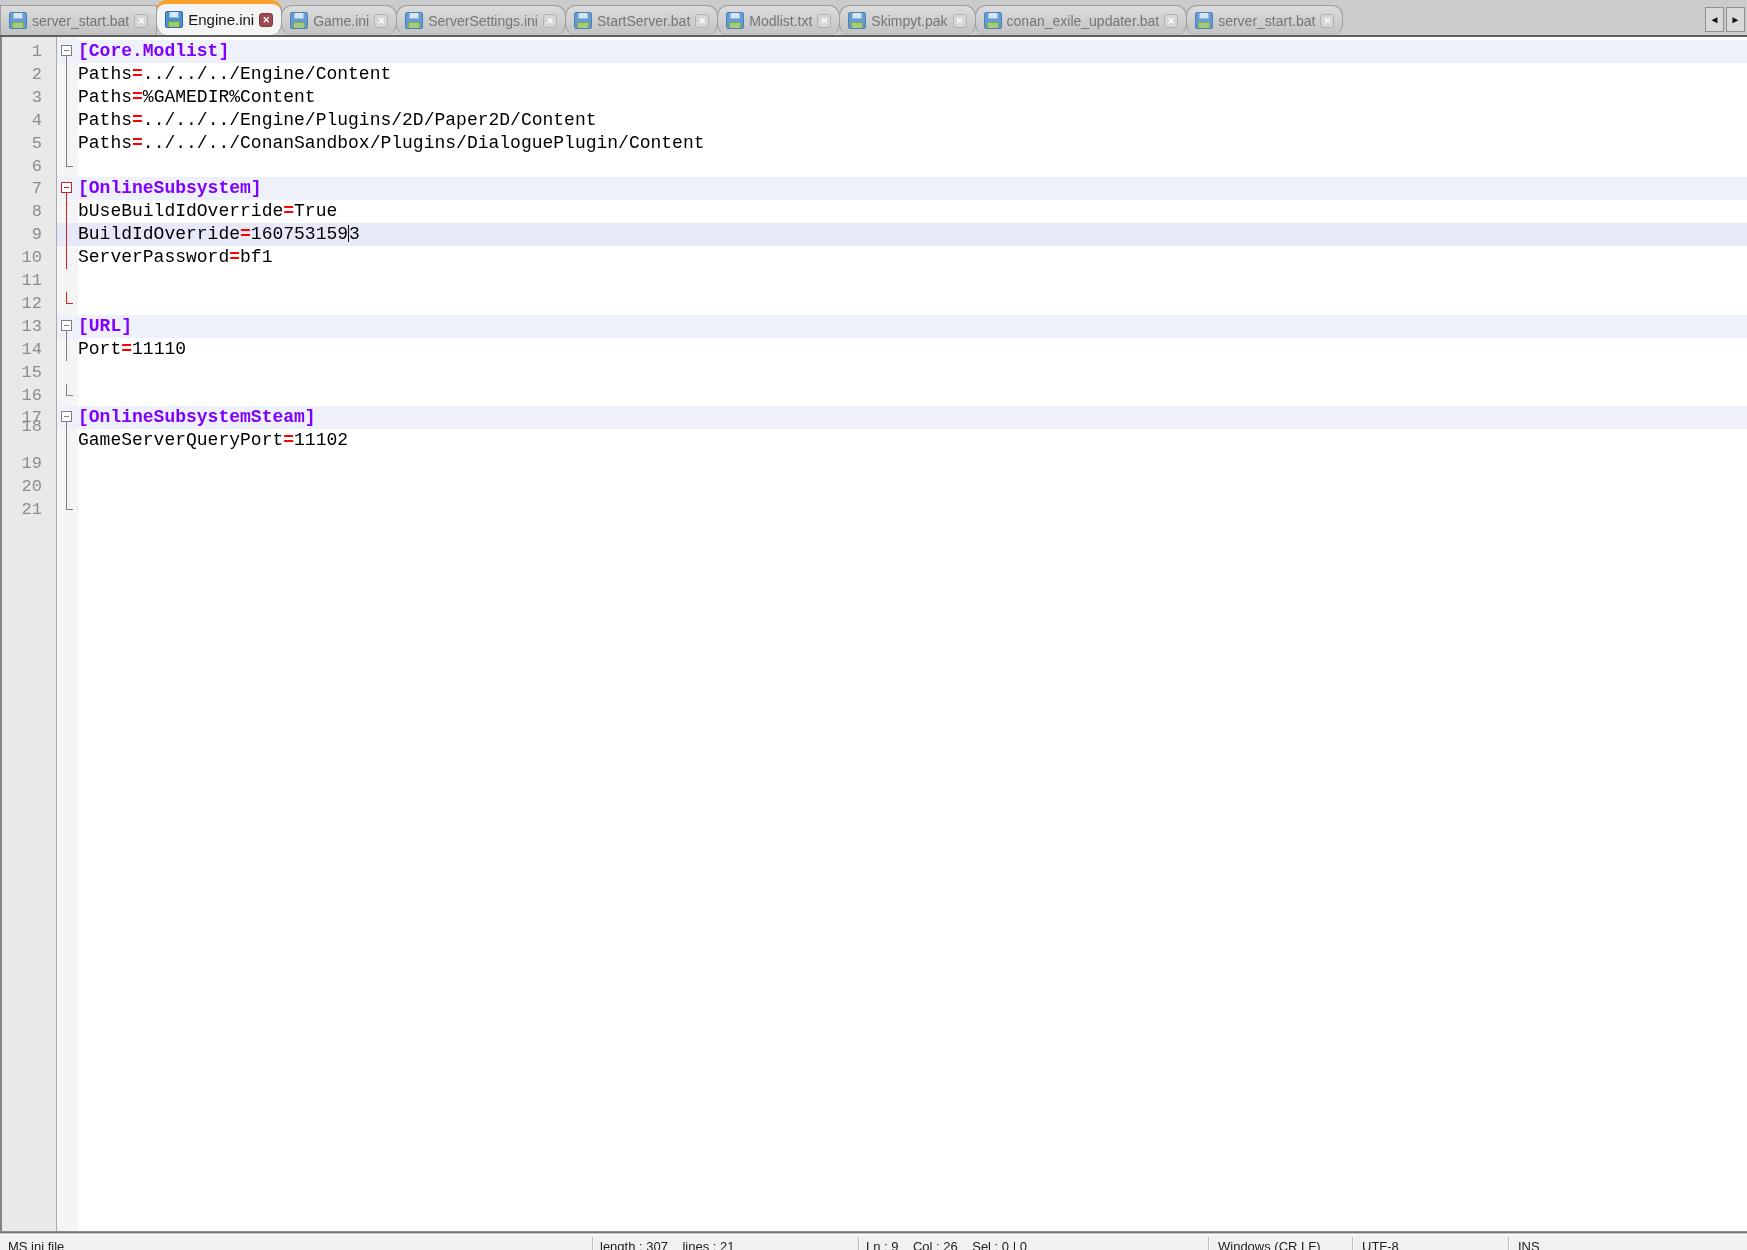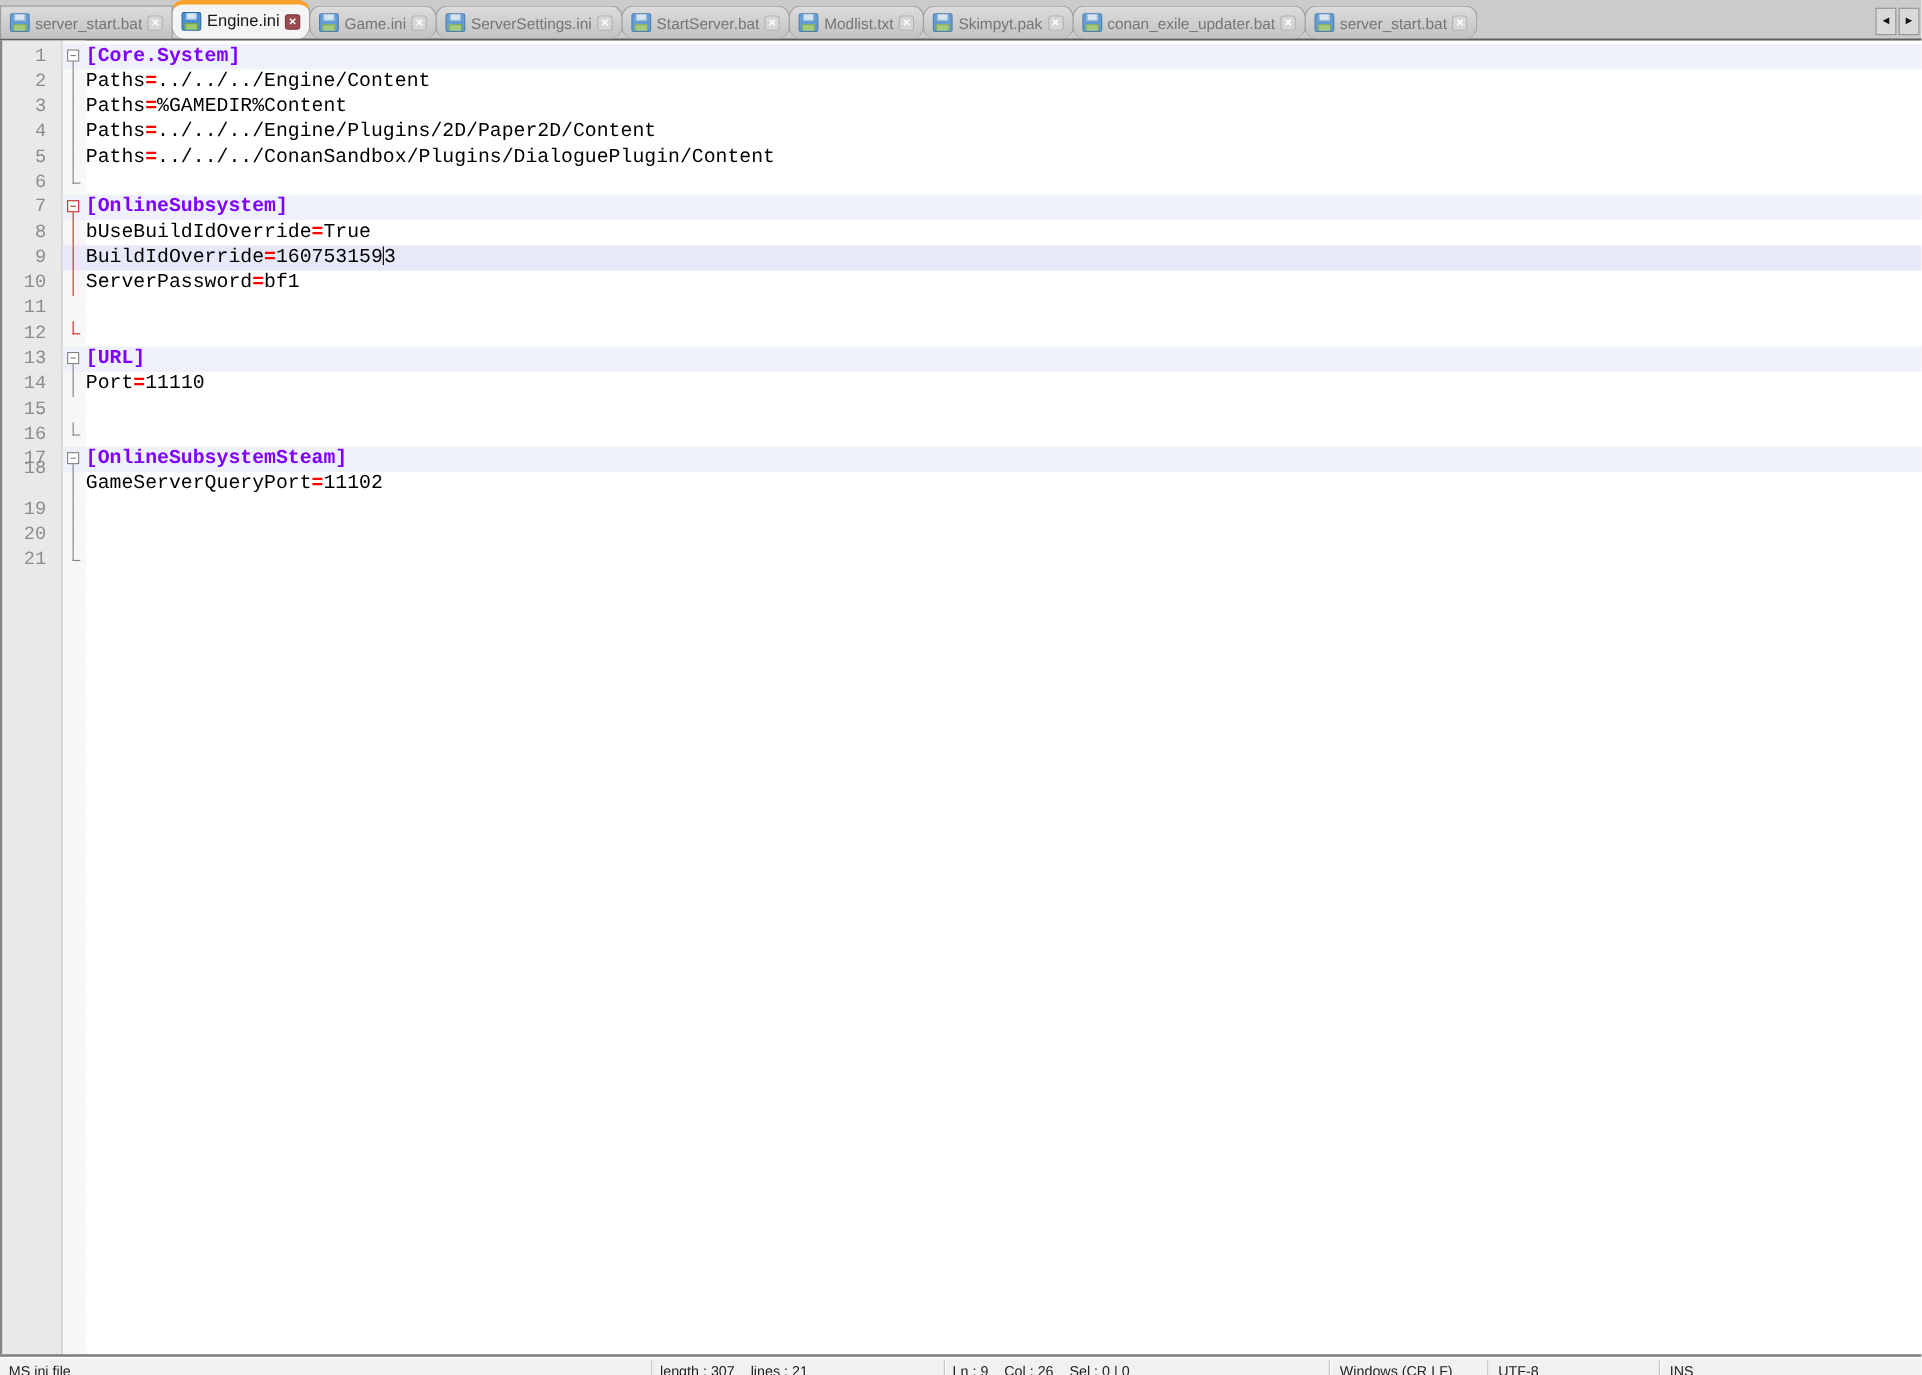--- a/index.html
+++ b/index.html
@@ -171,21 +171,21 @@
         <div class="lnum" style="top: 461px;">21</div>
       </div>
     <div class="num-sep"></div>
     <div class="fold-margin"></div>
     <div class="rows">
         <div class="row section" style="top: 3px;">
           <div class="fold">
             <div class="fbox"></div>
             <div class="fline lower"></div>
           </div>
-          <div class="code"><span class="section">[Core.System]</span></div>
+          <div class="code"><span class="section">[Core.Modlist]</span></div>
         </div>
         <div class="row" style="top: 25.9px;">
           <div class="fold">
             <div class="fline"></div>
           </div>
           <div class="code"><span class="key">Paths</span><span class="assign">=</span><span class="plain">../../../Engine/Content</span></div>
         </div>
         <div class="row" style="top: 48.8px;">
           <div class="fold">
             <div class="fline"></div>

